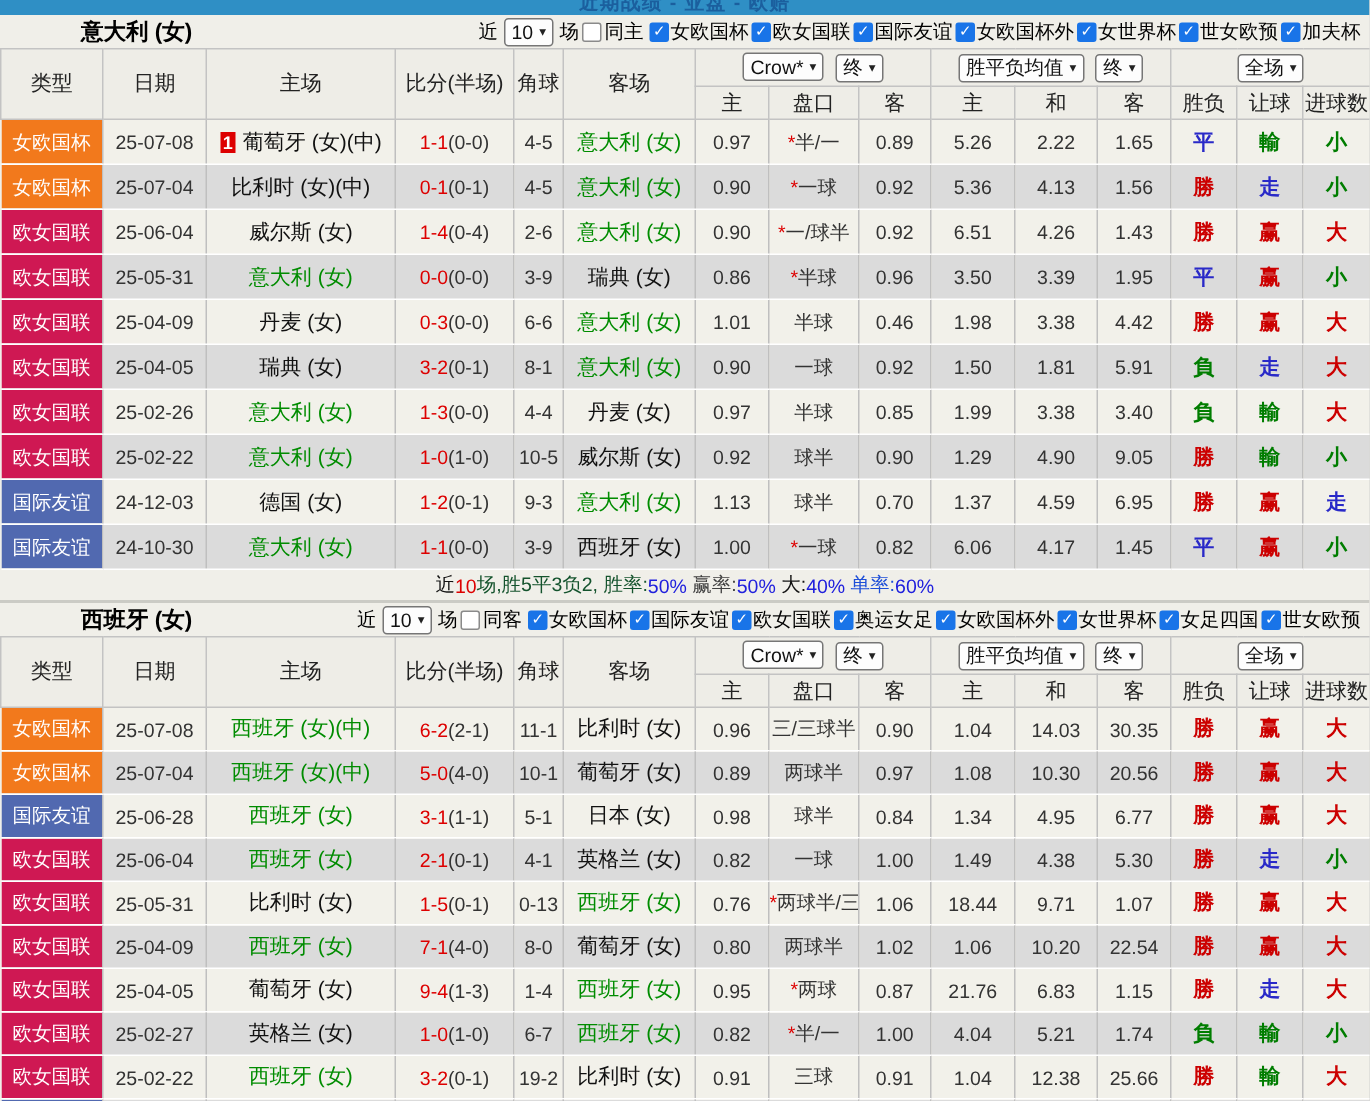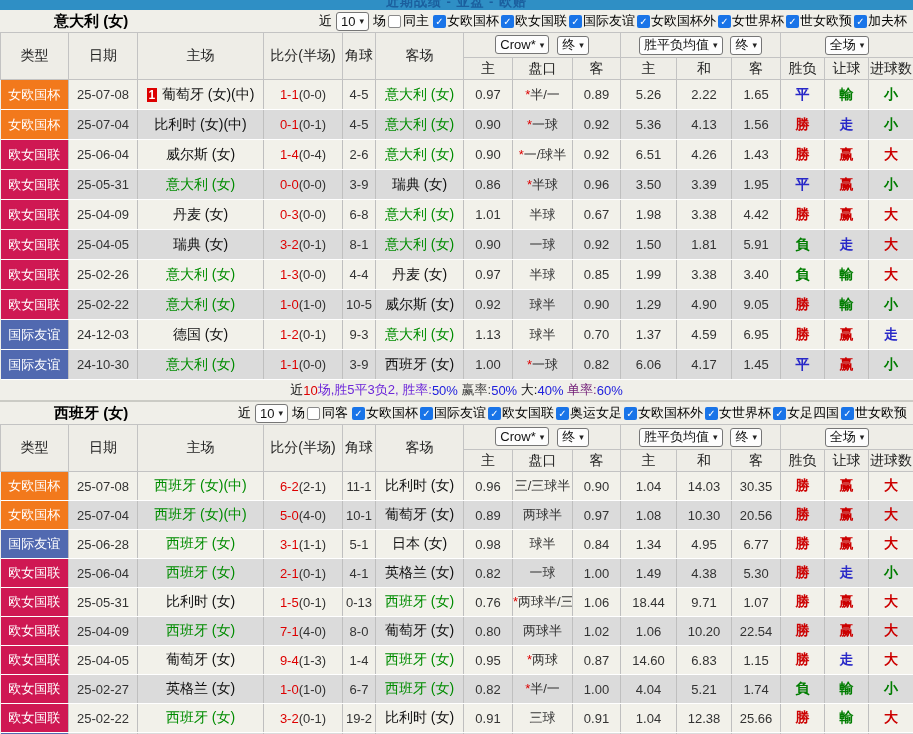--- a/index.html
+++ b/index.html
@@ -298,29 +298,29 @@
       <div class="type-badge" style="background: rgb(207, 24, 83);">欧女国联</div>
     </td>
     <td>25-04-09</td>
     <td>
       
       <span class="team home-name">丹麦 (女)</span>
     </td>
     <td>
       <span class="score-main">0-3</span><span class="score-half">(0-0)</span>
     </td>
-    <td>6-8</td>
+    <td>6-6</td>
     <td>
       <span class="team away-name self">意大利 (女)</span>
     </td>
     <td>1.01</td>
     <td>
       <span>半球</span>
     </td>
-    <td>0.67</td>
+    <td>0.46</td>
     <td>1.98</td>
     <td>3.38</td>
     <td>4.42</td>
     <td class="resc res" style="color: rgb(204, 0, 0);">勝</td>
     <td class="resc rang" style="color: rgb(204, 0, 0);">赢</td>
     <td class="resc goal" style="color: rgb(204, 0, 0);">大</td>
   </tr>
 
   <tr>
     <td class="type-cell">
@@ -464,27 +464,27 @@
     <td>1.45</td>
     <td class="resc res" style="color: rgb(41, 41, 200);">平</td>
     <td class="resc rang" style="color: rgb(204, 0, 0);">赢</td>
     <td class="resc goal" style="color: rgb(0, 125, 0);">小</td>
   </tr>
 </tbody>
     </table>
     <div class="summary">
         <span style="color: rgb(17, 17, 17);">近</span>
         <span style="color: rgb(221, 0, 0);">10</span>
-        <span style="color: #6d28d9; text-align: right;">场,胜5平3负2, 胜率:</span>
+        <span style="color: #14532d; text-align: right;">场,胜5平3负2, 胜率:</span>
         <span style="color: rgb(32, 32, 221);">50%</span>
         <span style="color: #404040;"> 赢率:</span>
         <span style="color: rgb(32, 32, 221);">50%</span>
         <span style="color: rgb(17, 17, 17);"> 大:</span>
         <span style="color: rgb(32, 32, 221);">40%</span>
-        <span style="color: #701a75;"> 单率:</span>
+        <span style="color: #1d4ed8;"> 单率:</span>
         <span style="color: rgb(32, 32, 221);">60%</span>
       </div>
   </div>
 
   <div class="sec sec-1">
     <div class="sec-head">
       <span class="sec-title">西班牙 (女)</span>
       <span class="sec-controls">
         <span class="ctl-label">近</span>
         <span class="dd">
@@ -791,21 +791,21 @@
     </td>
     <td>1-4</td>
     <td>
       <span class="team away-name self">西班牙 (女)</span>
     </td>
     <td>0.95</td>
     <td>
       <span class="pan-star">*</span><span>两球</span>
     </td>
     <td>0.87</td>
-    <td>14.60</td>
+    <td>21.76</td>
     <td>6.83</td>
     <td>1.15</td>
     <td class="resc res" style="color: rgb(204, 0, 0);">勝</td>
     <td class="resc rang" style="color: rgb(41, 41, 200);">走</td>
     <td class="resc goal" style="color: rgb(204, 0, 0);">大</td>
   </tr>
 
   <tr>
     <td class="type-cell">
       <div class="type-badge" style="background: rgb(207, 24, 83);">欧女国联</div>

